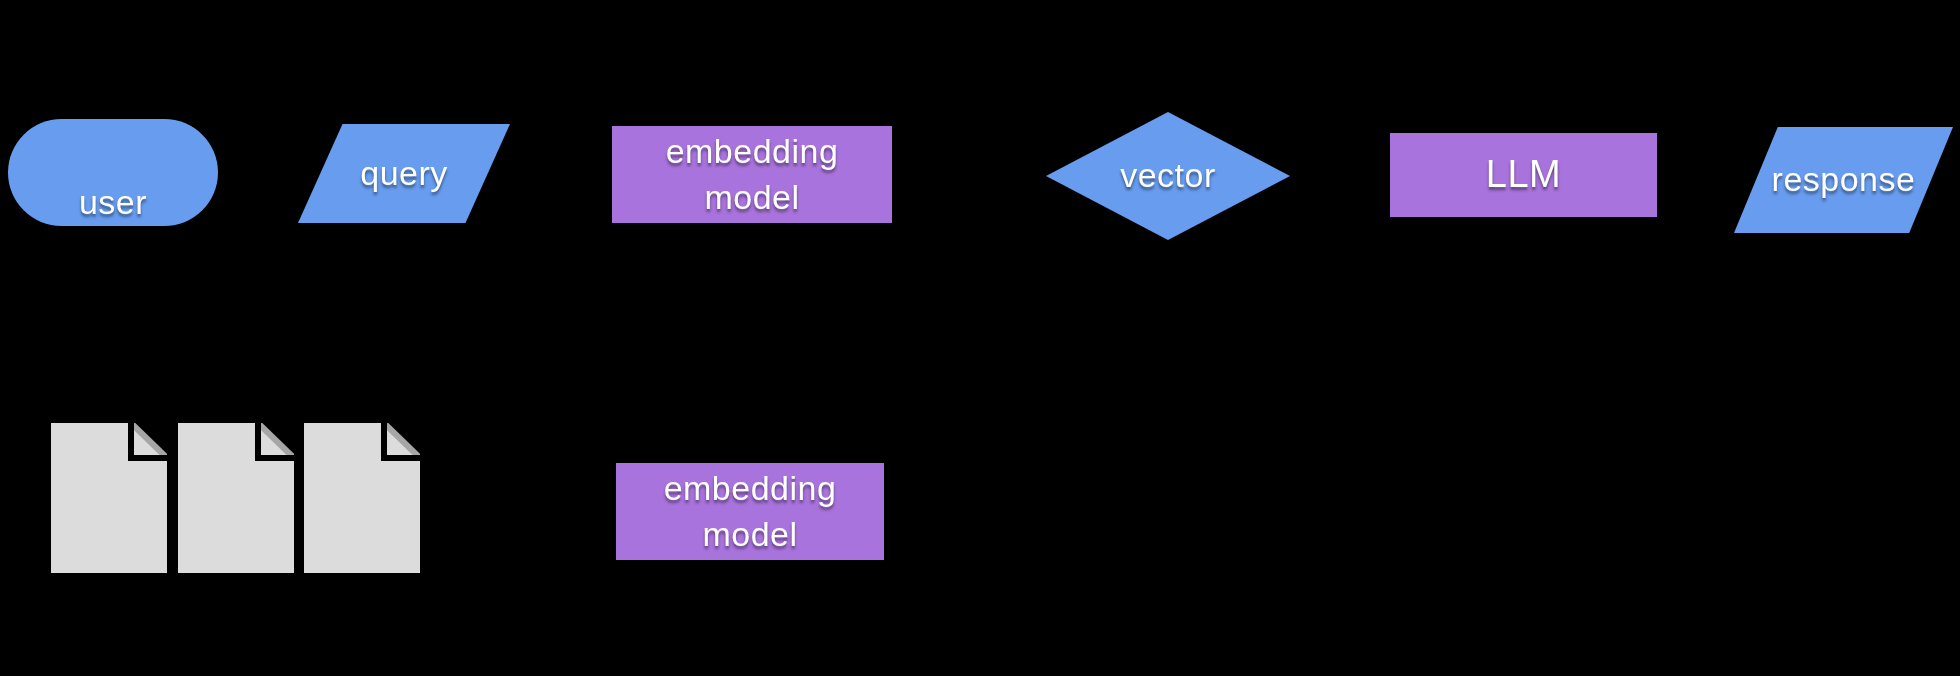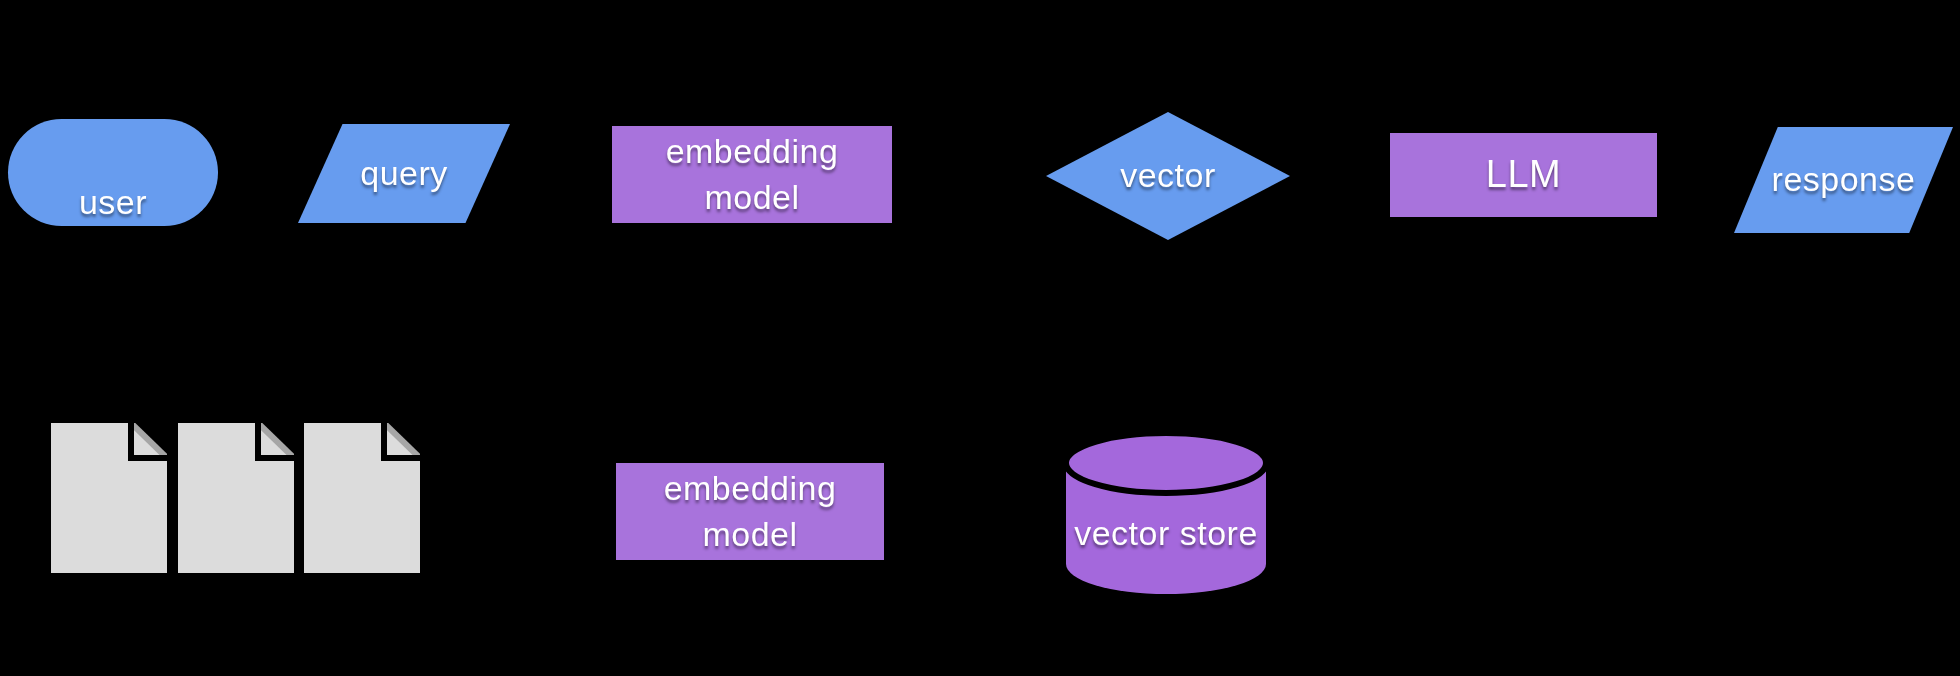--- a/index.html
+++ b/index.html
@@ -134,22 +134,14 @@
       <polygon points="80,0 116,35 80,35" fill="var(--document-fill,#DCDCDC)"></polygon>
       <line x1="80" y1="0" x2="116" y2="35" stroke="var(--document-fold-shadow,#A6A6A6)" stroke-width="6"></line>
       <polyline points="80,0 80,35 116,35" fill="none" stroke="var(--outline-black,#000)" stroke-width="6"></polyline>
     </svg>
   </div>
 
   <div class="node purple" id="node-embedding-model-docs">
     <span>embedding model</span>
   </div>
 
-  <div id="node-vector-store">
-    <svg viewBox="0 0 204 166">
-      <ellipse cx="102" cy="134" rx="100" ry="30" fill="var(--cylinder-purple,#A468DC)"></ellipse>
-      <rect x="2" y="33" width="200" height="101" fill="var(--cylinder-purple,#A468DC)"></rect>
-      <ellipse cx="102" cy="33" rx="100" ry="30" fill="var(--cylinder-purple,#A468DC)" stroke="var(--outline-black,#000)" stroke-width="6"></ellipse>
-    </svg>
-    <div id="vector-store-label">vector store</div>
-  </div>
 
 </div>
 
 </body></html>

